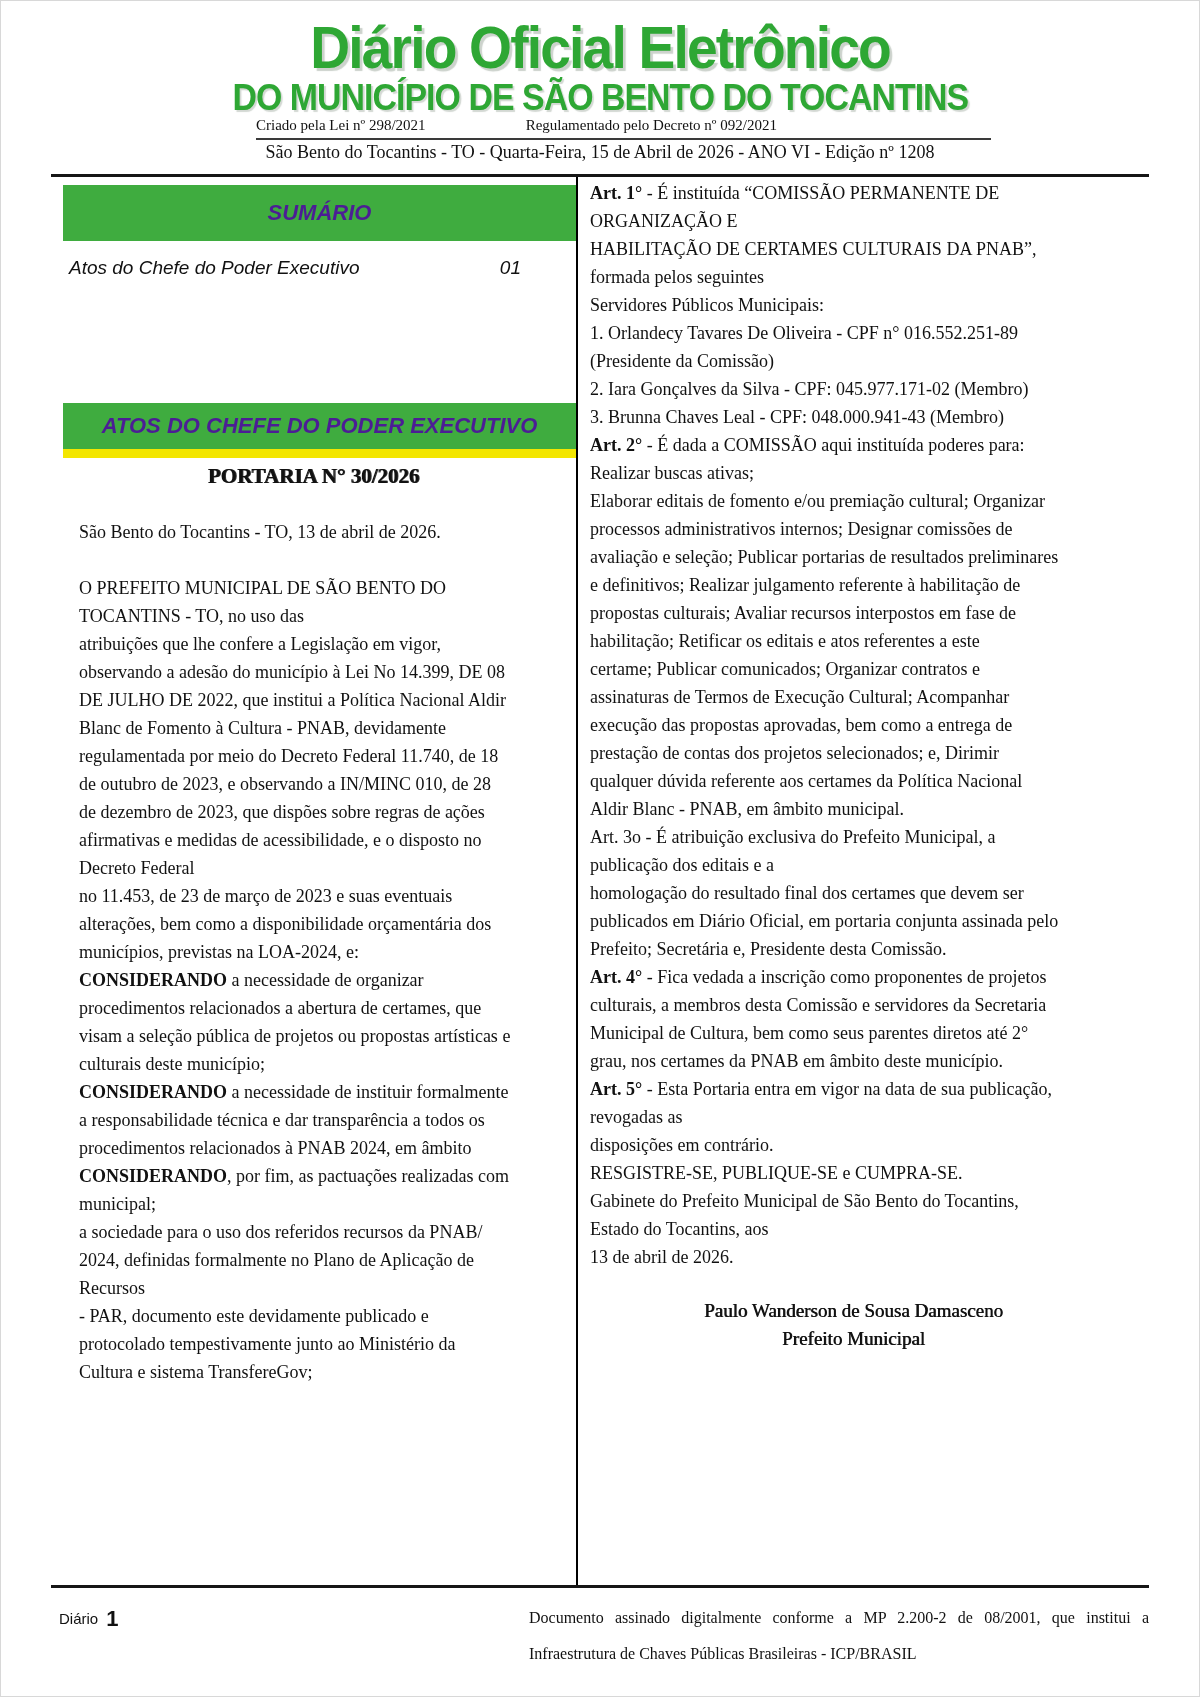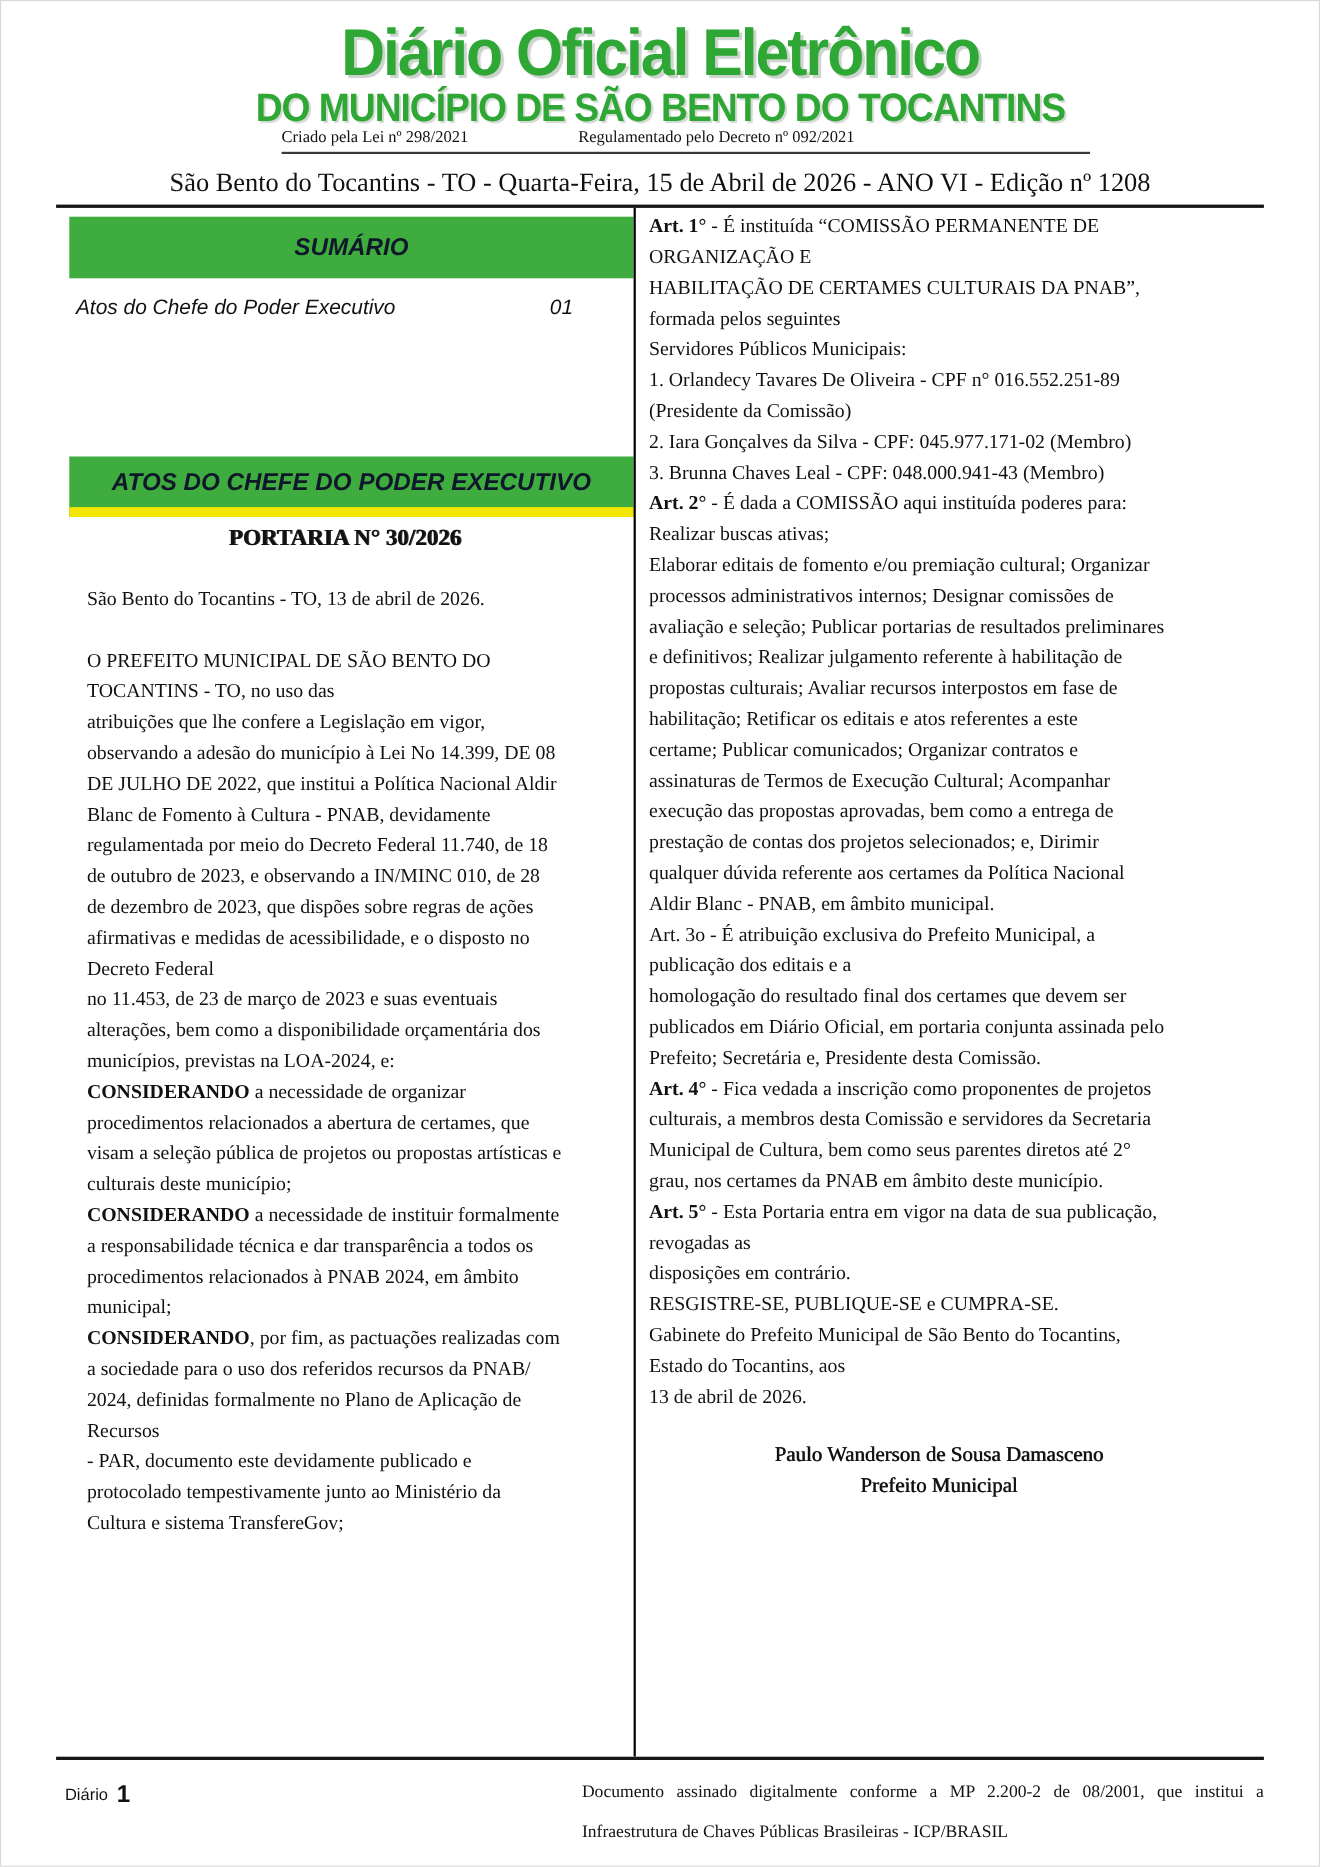--- a/index.html
+++ b/index.html
@@ -53,22 +53,22 @@
     width:735px;
     display:flex;
     font-size:15px;
     padding-bottom:4px;
     border-bottom:2px solid #3a3a3a;
     text-align:left;
   }
   .header-notes .note2{ margin-left:100px; }
   .date-line{
     text-align:center;
-    font-size:24px;
-    margin-top:14px;
+    font-size:18px;
+    margin-top:2px;
     height:24px;
   }
   
   .columns{
     margin:8px 50px 0 50px;
     border-top:3px solid var(--rule);
     height:1408px;
     display:flex;
     overflow:hidden;
   }
@@ -78,21 +78,21 @@
     flex:none;
   }
   .col-right{
     flex:1;
     border-left:2px solid #000;
     box-sizing:border-box;
     padding:2px 0 0 10px;
   }
   .green-box{
     background:var(--green);
-    color:#0f172a;
+    color:#4c1d95;
     font-family:"Liberation Sans", sans-serif;
     font-weight:bold;
     font-style:italic;
     text-align:center;
     margin-left:12px;
   }
   .summary-box{
     margin-top:8px;
     height:56px;
     line-height:56px;
@@ -228,22 +228,22 @@
           <div class="tline">no 11.453, de 23 de março de 2023 e suas eventuais</div>
           <div class="tline">alterações, bem como a disponibilidade orçamentária dos</div>
           <div class="tline">municípios, previstas na LOA-2024, e:</div>
           <div class="tline"><span class="b">CONSIDERANDO</span><span> a necessidade de organizar</span></div>
           <div class="tline">procedimentos relacionados a abertura de certames, que</div>
           <div class="tline">visam a seleção pública de projetos ou propostas artísticas e</div>
           <div class="tline">culturais deste município;</div>
           <div class="tline"><span class="b">CONSIDERANDO</span><span> a necessidade de instituir formalmente</span></div>
           <div class="tline">a responsabilidade técnica e dar transparência a todos os</div>
           <div class="tline">procedimentos relacionados à PNAB 2024, em âmbito</div>
+          <div class="tline"><span class="b">CONSIDERANDO</span><span>, por fim, as pactuações realizadas com</span></div>
           <div class="tline">municipal;</div>
-          <div class="tline"><span class="b">CONSIDERANDO</span><span>, por fim, as pactuações realizadas com</span></div>
           <div class="tline">a sociedade para o uso dos referidos recursos da PNAB/</div>
           <div class="tline">2024, definidas formalmente no Plano de Aplicação de</div>
           <div class="tline">Recursos</div>
           <div class="tline">- PAR, documento este devidamente publicado e</div>
           <div class="tline">protocolado tempestivamente junto ao Ministério da</div>
           <div class="tline">Cultura e sistema TransfereGov;</div>
         </div>
     </div>
 
     <div class="col-right">

